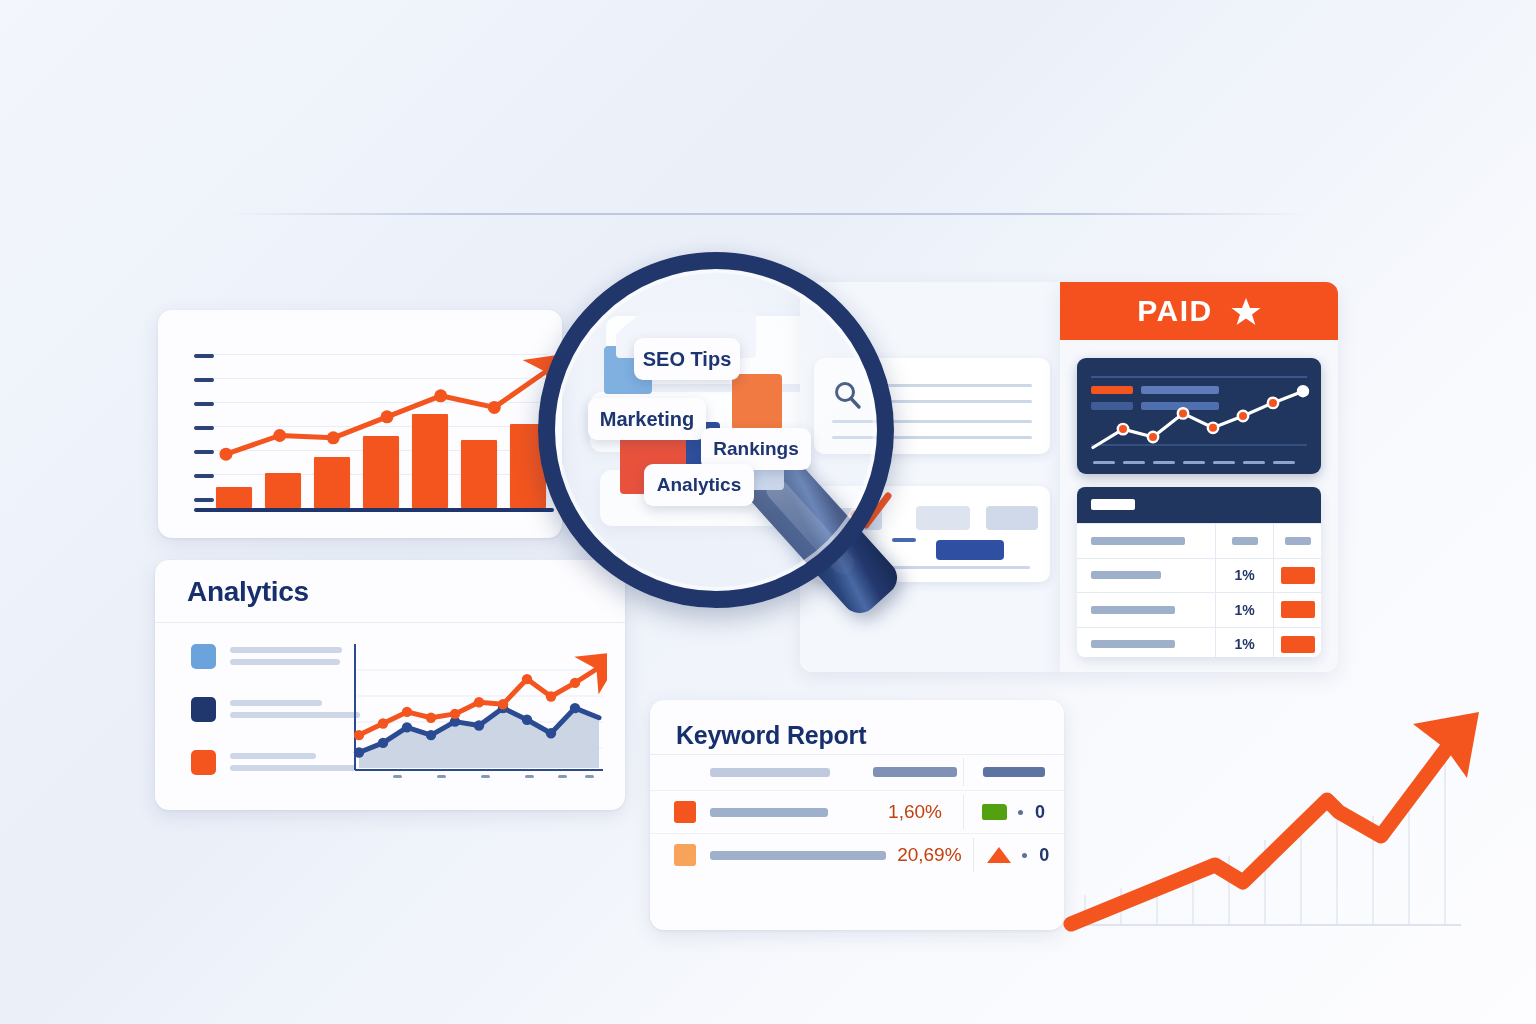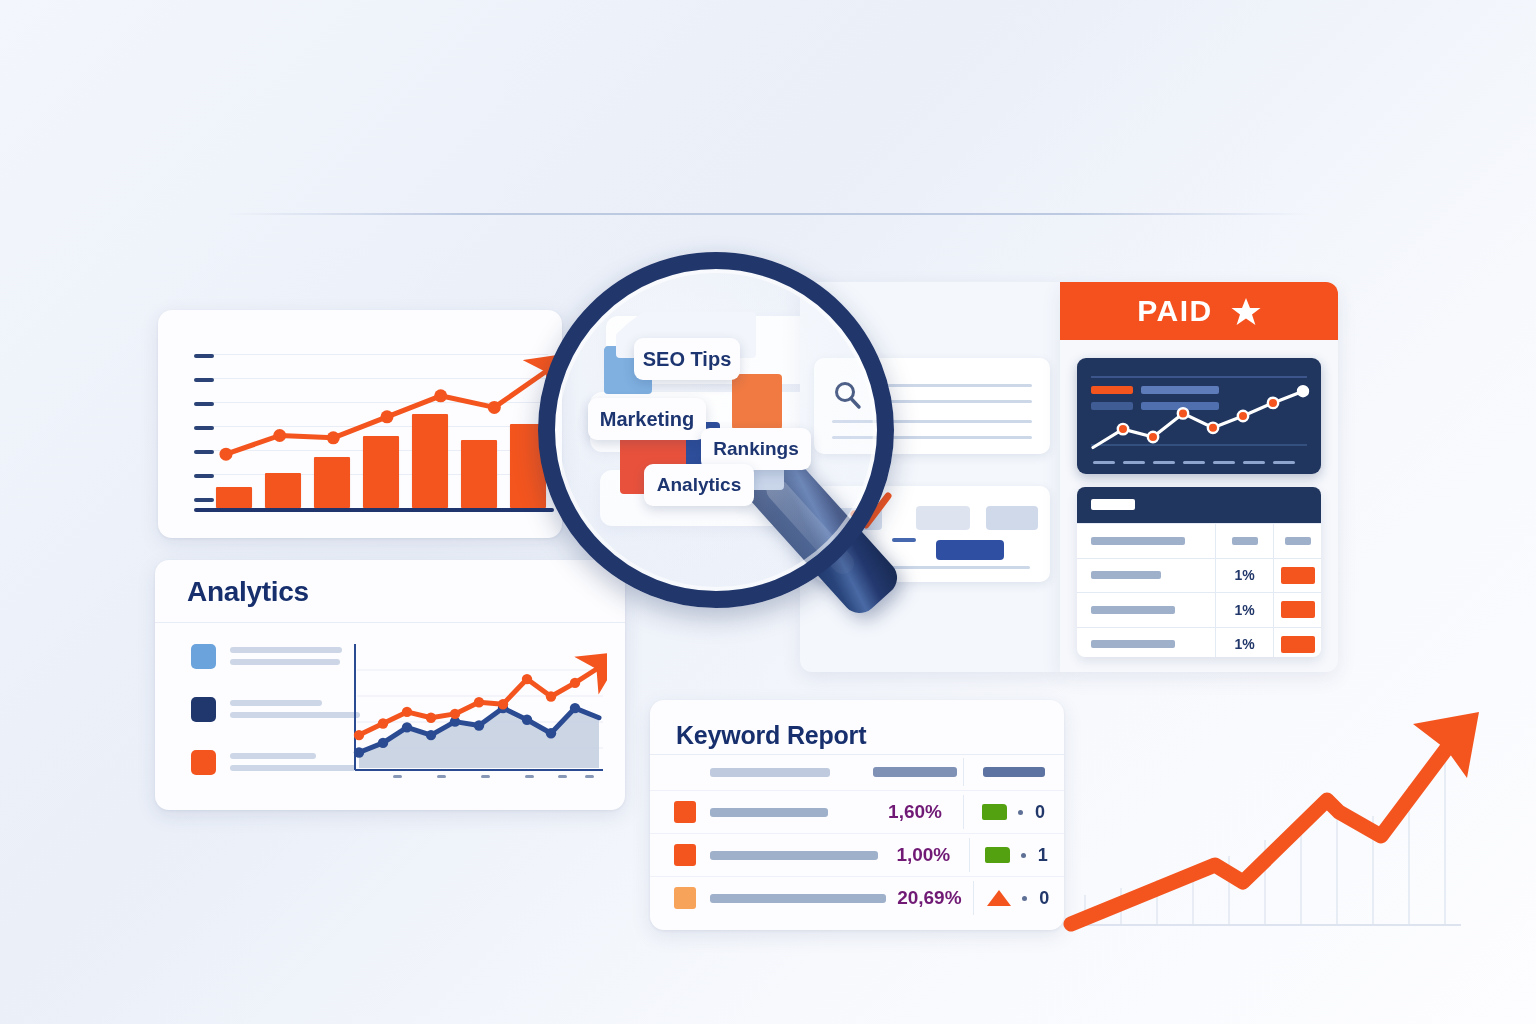--- a/index.html
+++ b/index.html
@@ -118,21 +118,21 @@
 
   
   #kw-report{left:650px;top:700px;width:414px;height:230px;}
   .kw-head{position:absolute;left:0;top:0;right:0;height:54px;border-bottom:1px solid #e7ecf5;}
   .kw-title{position:absolute;left:26px;top:13px;font-size:25px;font-weight:700;color:#17306d;letter-spacing:-.2px;margin-top:8px;}
   .kw-body{position:absolute;left:0;top:54px;right:0;bottom:0;}
   .kw-r{display:flex;align-items:center;height:42px;padding:0 0 0 24px;border-top:1px solid #eef1f8;}
   .kw-r.hdr{border-top:none;height:36px;}
   .kw-sw{width:22px;height:22px;border-radius:3px;flex:none;margin-right:14px;}
   .kw-name{flex:1;height:9px;border-radius:3px;background:#9fb0ca;}
-  .kw-pct{width:96px;text-align:center;font-size:19px;font-weight:700;color:#701a75;}
+  .kw-pct{width:96px;text-align:center;font-size:19px;font-weight:400;color:#c2410c;}
   .kw-div{width:1px;align-self:stretch;background:#e4eaf4;margin:4px 0;}
   .kw-tr{width:100px;display:flex;align-items:center;justify-content:center;gap:11px;}
   .kw-dot{width:5px;height:5px;border-radius:50%;background:#5f7096;}
   .kw-num{font-size:18px;font-weight:700;color:#22376a;width:12px;text-align:center;}
 
   
   #hero-arrow{position:absolute;left:1055px;top:690px;width:460px;height:265px;}
 
   .ghost{position:absolute;background:#fff;border-radius:12px;box-shadow:0 4px 14px rgba(40,60,110,.07);}
 </style>
@@ -423,32 +423,20 @@
             <div style="flex: 1 1 0%;"></div>
             <div class="kw-pct">1,60%</div>
             <div class="kw-div"></div>
             <div class="kw-tr">
               <div style="width: 25px; height: 16px; background: rgb(83, 160, 16); border-radius: 2px 4px 2px 2px;"></div>
               <div class="kw-dot"></div>
               <div class="kw-num">0</div>
             </div>
           </div>
           <div class="kw-r">
-            <div class="kw-sw" style="background: rgb(244, 85, 30);"></div>
-            <div class="kw-name" style="flex: 0 0 auto; width: 168px;"></div>
-            <div style="flex: 1 1 0%;"></div>
-            <div class="kw-pct">1,00%</div>
-            <div class="kw-div"></div>
-            <div class="kw-tr">
-              <div style="width: 25px; height: 16px; background: rgb(83, 160, 16); border-radius: 2px 4px 2px 2px;"></div>
-              <div class="kw-dot"></div>
-              <div class="kw-num">1</div>
-            </div>
-          </div>
-          <div class="kw-r">
             <div class="kw-sw" style="background: rgb(248, 163, 90);"></div>
             <div class="kw-name" style="flex: 0 0 auto; width: 176px;"></div>
             <div style="flex: 1 1 0%;"></div>
             <div class="kw-pct">20,69%</div>
             <div class="kw-div"></div>
             <div class="kw-tr">
               <div style="width: 0px; height: 0px; border-left: 12px solid transparent; border-right: 12px solid transparent; border-bottom: 16px solid rgb(244, 85, 30);"></div>
               <div class="kw-dot"></div>
               <div class="kw-num">0</div>
             </div>

